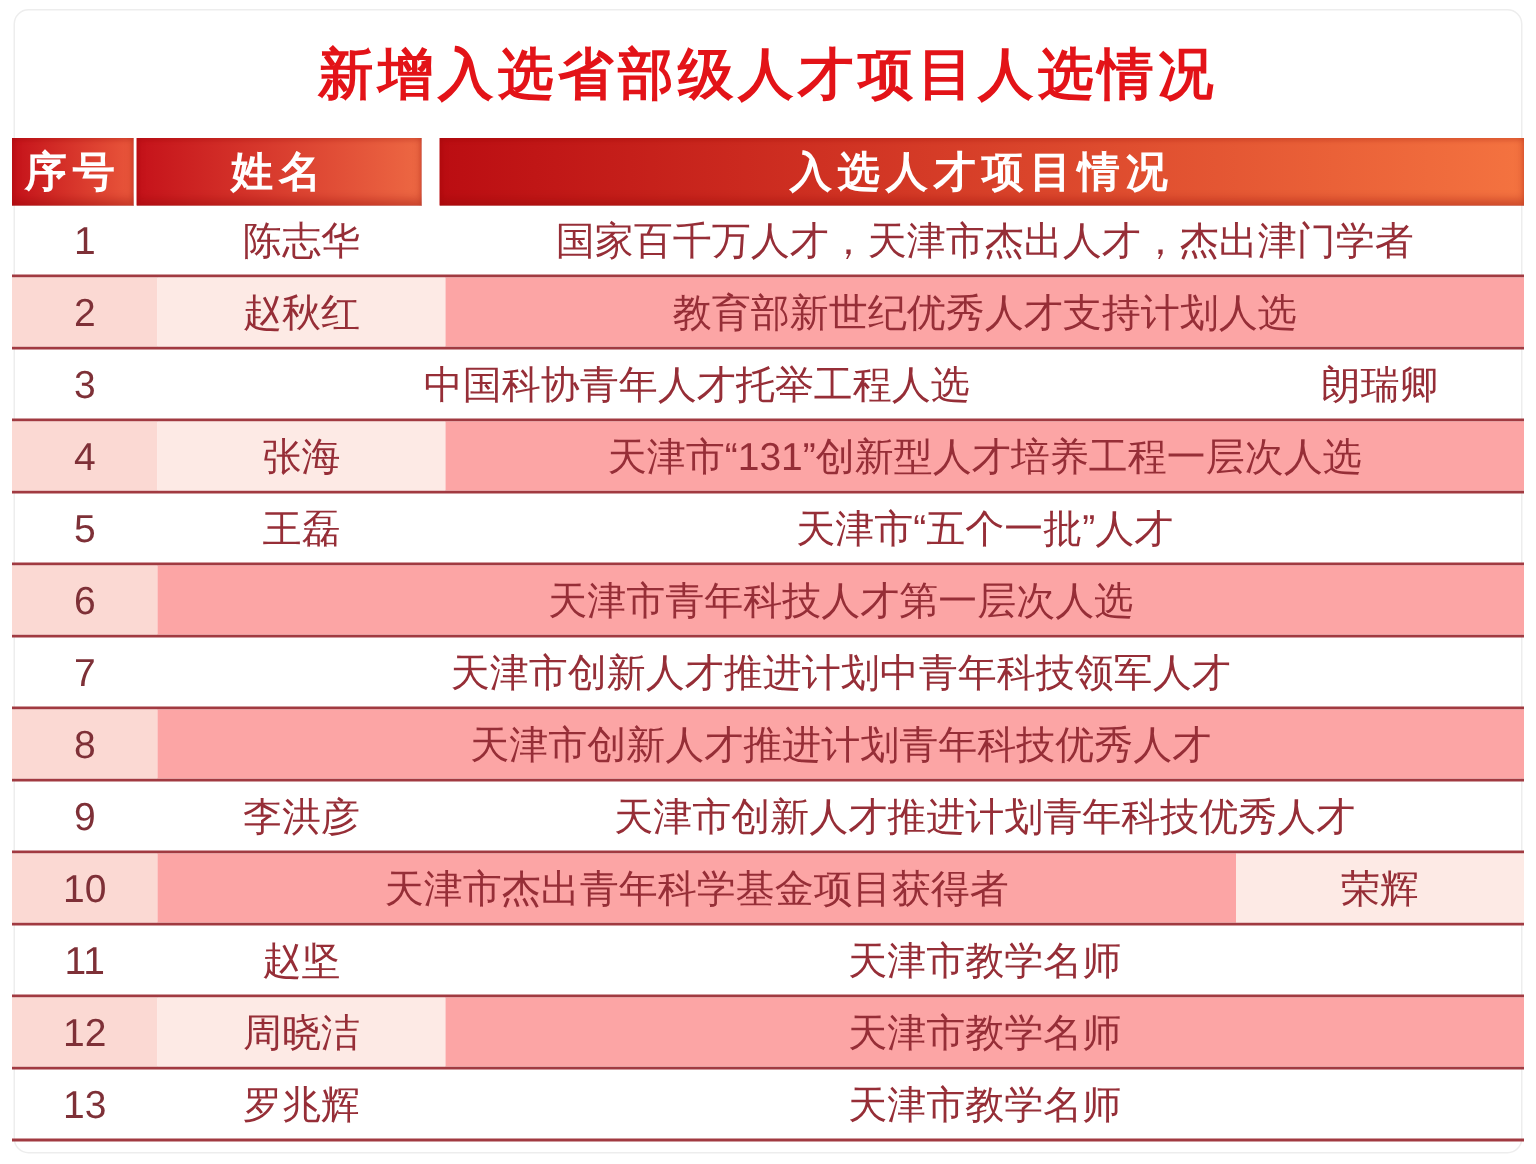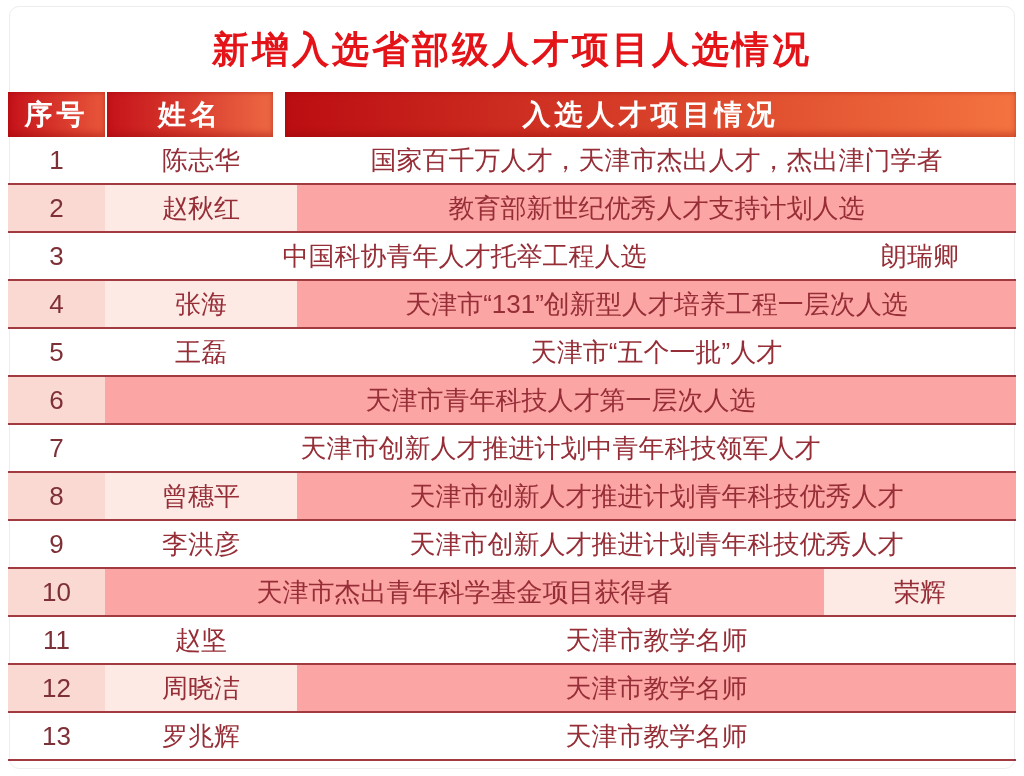--- a/index.html
+++ b/index.html
@@ -21,22 +21,22 @@
   .page-title {
     color: #e31318; font-size: 37px; font-weight: 800; letter-spacing: 3px; text-align: center;
   }
 
   .header-row { display: flex; height: 45px; }
   .hc {
     display: flex; align-items: center; justify-content: center;
     color: #ffffff; font-size: 28px; font-weight: bold; letter-spacing: 4px;
     box-shadow: inset 0 -4px 6px rgba(140,5,5,0.35), inset 0 2px 3px rgba(140,5,5,0.18);
   }
-  .hc-no      { width: 97px;  background: linear-gradient(to right, #c5121a, #e9573b); }
-  .hc-name    { width: 166px; margin-left: 2px; background: linear-gradient(to right, #c5121a, #ed6843); text-align: right; }
+  .hc-no      { width: 81px;  background: linear-gradient(to right, #c5121a, #e9573b); }
+  .hc-name    { width: 190px; margin-left: 2px; background: linear-gradient(to right, #c5121a, #ed6843); text-align: right; }
   .hc-project { flex: 1;      margin-left: 12px; background: linear-gradient(to right, #bb0d12, #f47340); }
 
   .row {
     display: flex; height: 46px;
     border-bottom: 2px solid #a13a41;
     font-size: 26px; color: #962e37;
   }
   .cell { display: flex; align-items: center; justify-content: center; white-space: nowrap; }
   .c1 { width: 97px; color: #7e3037; }
   .c2 { width: 192px; }
@@ -91,21 +91,20 @@
         <div class="row alt">
           <div class="cell c1">6</div>
           <div class="cell c3">天津市青年科技人才第一层次人选</div>
         </div>
         <div class="row">
           <div class="cell c1">7</div>
           <div class="cell c3">天津市创新人才推进计划中青年科技领军人才</div>
         </div>
         <div class="row alt">
           <div class="cell c1">8</div>
-          <div class="cell c2">曾穗平</div>
           <div class="cell c3">天津市创新人才推进计划青年科技优秀人才</div>
         </div>
         <div class="row">
           <div class="cell c1">9</div>
           <div class="cell c2">李洪彦</div>
           <div class="cell c3">天津市创新人才推进计划青年科技优秀人才</div>
         </div>
         <div class="row alt">
           <div class="cell c1">10</div>
           <div class="cell c3">天津市杰出青年科学基金项目获得者</div>

